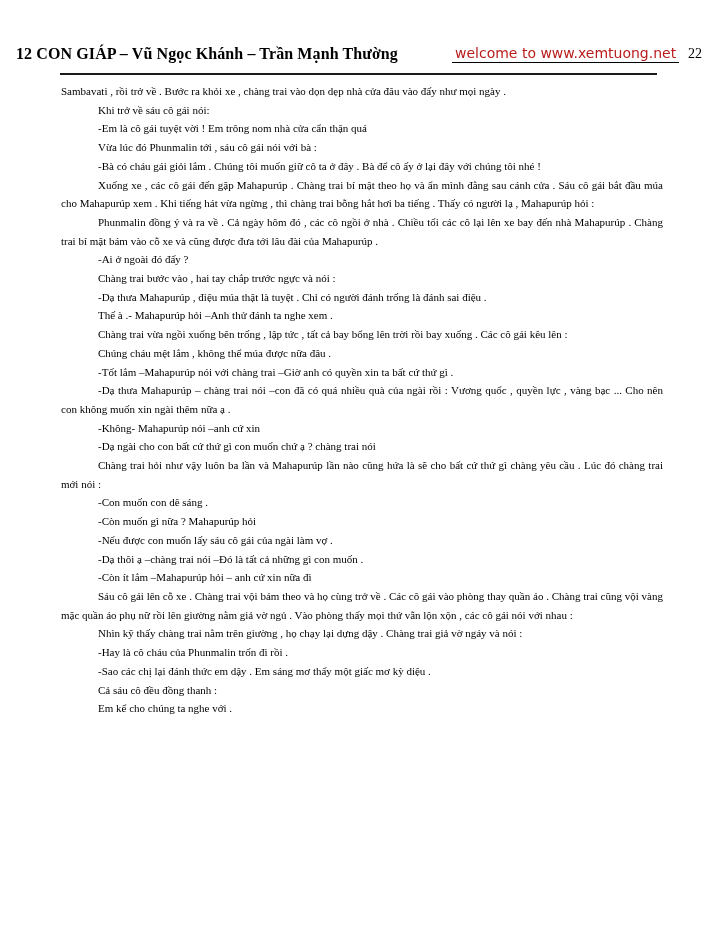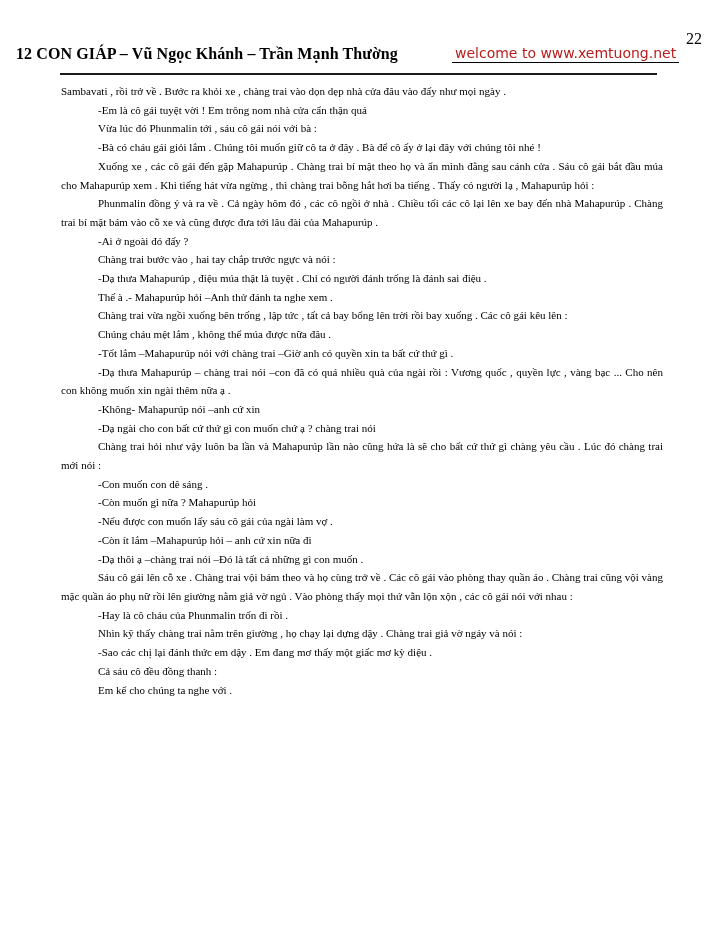--- a/index.html
+++ b/index.html
@@ -35,22 +35,22 @@
     text-decoration: none;
     border-bottom: 1.5px solid #000000;
     padding: 0 3px 1px 3px;
     white-space: nowrap;
     cursor: pointer;
     margin-left: 48px;
   }
   .pagenum {
     position: absolute;
     right: 21px;
-    top: 30px;
-    font-size: 16px;
+    top: 46px;
+    font-size: 14px;
   }
   .rule {
     position: absolute;
     left: 60px;
     top: 73px;
     width: 597px;
     height: 2px;
     background: #1a1a1a;
   }
   .content {
@@ -76,41 +76,42 @@
 
 <div class="page">
   <div>
     <span class="title">12 CON GIÁP – Vũ Ngọc Khánh – Trần Mạnh Thường</span>
     <a class="website">welcome to www.xemtuong.net</a>
     <span class="pagenum">22</span>
   </div>
   <div class="rule"></div>
   <div class="content">
       <p class="no-indent">Sambavati , rồi trở về . Bước ra khỏi xe , chàng trai vào dọn dẹp nhà cửa đâu vào đấy như mọi ngày .</p>
+      <p class="">Khi trở về sáu cô gái nói:</p>
       <p class="">-Em là cô gái tuyệt vời ! Em trông nom nhà cửa cẩn thận quá</p>
       <p class="">Vừa lúc đó Phunmalin tới , sáu cô gái nói với bà :</p>
       <p class="">-Bà có cháu gái giỏi lắm . Chúng tôi muốn giữ cô ta ở đây . Bà để cô ấy ở lại đây với chúng tôi nhé !</p>
       <p class="">Xuống xe , các cô gái đến gặp Mahapurúp . Chàng trai bí mật theo họ và ẩn mình đằng sau cánh cửa . Sáu cô gái bắt đầu múa cho Mahapurúp xem . Khi tiếng hát vừa ngừng , thì chàng trai bỗng hắt hơi ba tiếng . Thấy có người lạ , Mahapurúp hỏi :</p>
       <p class="">Phunmalin đồng ý và ra về . Cả ngày hôm đó , các cô ngồi ở nhà . Chiều tối các cô lại lên xe bay đến nhà Mahapurúp . Chàng trai bí mật bám vào cỗ xe và cũng được đưa tới lâu đài của Mahapurúp .</p>
       <p class="">-Ai ở ngoài đó đấy ?</p>
       <p class="">Chàng trai bước vào , hai tay chắp trước ngực và nói :</p>
       <p class="">-Dạ thưa Mahapurúp , điệu múa thật là tuyệt . Chỉ có người đánh trống là đánh sai điệu .</p>
       <p class="">Thế à .- Mahapurúp hỏi –Anh thử đánh ta nghe xem .</p>
       <p class="">Chàng trai vừa ngồi xuống bên trống , lập tức , tất cả bay bổng lên trời rồi bay xuống . Các cô gái kêu lên :</p>
       <p class="">Chúng cháu mệt lắm , không thể múa được nữa đâu .</p>
       <p class="">-Tốt lắm –Mahapurúp nói với chàng trai –Giờ anh có quyền xin ta bất cứ thứ gì .</p>
       <p class="">-Dạ thưa Mahapurúp – chàng trai nói –con đã có quá nhiều quà của ngài rồi : Vương quốc , quyền lực , vàng bạc ... Cho nên con không muốn xin ngài thêm nữa ạ .</p>
       <p class="">-Không- Mahapurúp nói –anh cứ xin</p>
       <p class="">-Dạ ngài cho con bất cứ thứ gì con muốn chứ ạ ? chàng trai nói</p>
       <p class="">Chàng trai hỏi như vậy luôn ba lần và Mahapurúp lần nào cũng hứa là sẽ cho bất cứ thứ gì chàng yêu cầu . Lúc đó chàng trai mới nói :</p>
       <p class="">-Con muốn con dê sáng  .</p>
       <p class="">-Còn muốn gì nữa ? Mahapurúp hỏi</p>
       <p class="">-Nếu được con muốn lấy sáu cô gái của ngài làm vợ .</p>
+      <p class="">-Dạ thôi ạ –chàng trai nói –Đó là tất cả những gì con muốn .</p>
       <p class="">-Còn ít lắm –Mahapurúp hỏi – anh cứ xin nữa đi</p>
-      <p class="">-Dạ thôi ạ –chàng trai nói –Đó là tất cả những gì con muốn .</p>
       <p class="">Sáu cô gái lên cỗ xe . Chàng trai vội bám theo và họ cùng trở về . Các cô gái vào phòng thay quần áo . Chàng trai cũng vội vàng mặc quần áo phụ nữ rồi lên giường nằm giả vờ ngủ . Vào phòng thấy mọi thứ vẫn lộn xộn , các cô gái nói với nhau :</p>
+      <p class="">Nhìn kỹ thấy chàng trai nằm trên giường , họ chạy lại dựng dậy . Chàng trai giả vờ ngáy và nói :</p>
       <p class="">-Hay là cô cháu của Phunmalin trốn đi rồi .</p>
-      <p class="">Nhìn kỹ thấy chàng trai nằm trên giường , họ chạy lại dựng dậy . Chàng trai giả vờ ngáy và nói :</p>
-      <p class="">-Sao các chị lại đánh thức em dậy . Em đang mơ thấy một giấc mơ kỳ diệu .</p>
+      <p class="">-Sao các chị lại đánh thức em dậy . Em sáng mơ thấy một giấc mơ kỳ diệu .</p>
       <p class="">Cả sáu cô đều đồng thanh :</p>
       <p class="">Em kể cho chúng ta nghe với .</p>
     </div>
 </div>
 
 </body></html>

